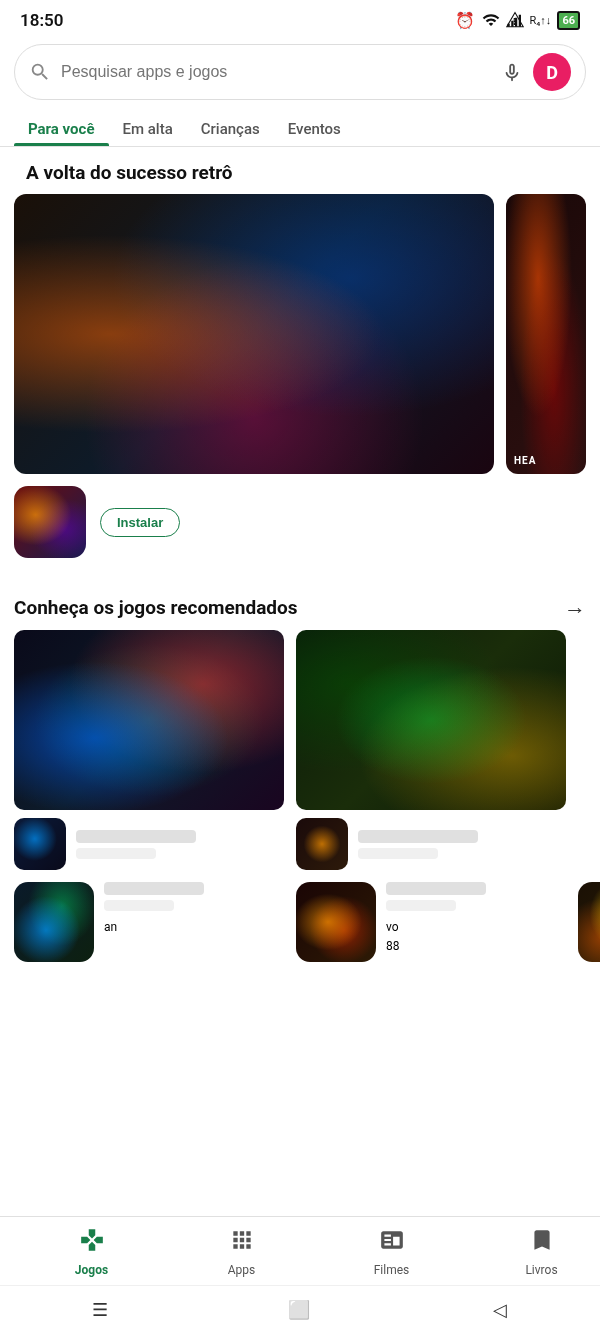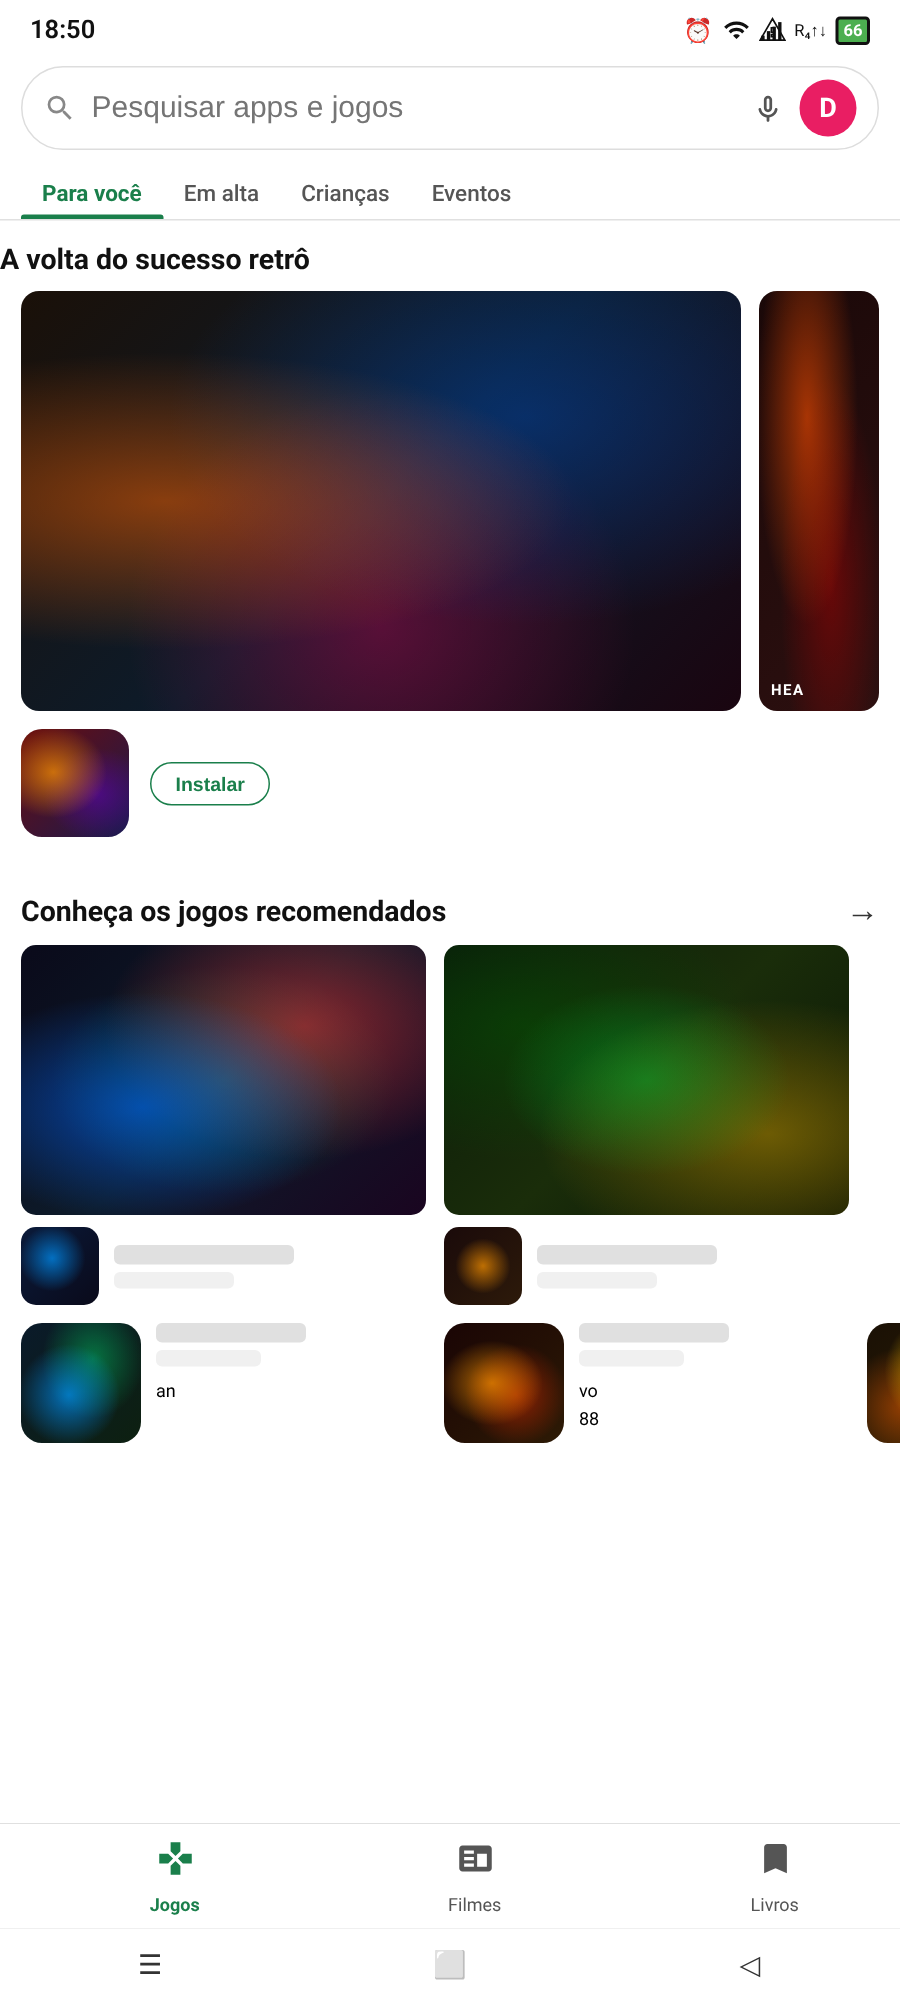--- a/index.html
+++ b/index.html
@@ -64,21 +64,21 @@
     .search-icon-wrap {
       color: #888;
       font-size: 20px;
       display: flex;
       align-items: center;
     }
     .search-input {
       flex: 1;
       border: none;
       outline: none;
-      font-size: 20px;
+      font-size: 16px;
       color: #4c1d95;
       background: transparent;
     }
     .mic-icon {
       color: #555;
       font-size: 20px;
       display: flex;
       align-items: center;
     }
     .avatar {
@@ -128,21 +128,21 @@
     
     .main-content {
       padding: 14px 0;
       overflow: hidden;
     }
 
     .section-title {
       font-size: 19px;
       font-weight: 700;
       color: #111;
-      padding: 0 14px 10px 0;
+      padding: 0 14px 10px 26px;
     }
 
     .section-title-row {
       display: flex;
       align-items: center;
       justify-content: space-between;
       padding: 0 14px 10px 14px;
     }
     .section-title-row .section-title {
       padding: 0;
@@ -612,20 +612,28 @@
     <span style="font-size:26px; color:#1a7f4b;">
       <svg viewBox="0 0 24 24" width="26" height="26" fill="#1a7f4b">
         <path d="M15 7.5V2H9v5.5l3 3 3-3zM7.5 9H2v6h5.5l3-3-3-3zM9 16.5V22h6v-5.5l-3-3-3 3zM16.5 9l-3 3 3 3H22V9h-5.5z"></path>
       </svg>
     </span>
     <span class="nav-label active-label">Jogos</span>
   </div>
   <div class="nav-item">
     <span style="font-size:26px; color:#555;">
       <svg viewBox="0 0 24 24" width="26" height="26" fill="#555">
+        <path d="M4 4h4v4H4V4zm6 0h4v4h-4V4zm6 0h4v4h-4V4zM4 10h4v4H4v-4zm6 0h4v4h-4v-4zm6 0h4v4h-4v-4zM4 16h4v4H4v-4zm6 0h4v4h-4v-4zm6 0h4v4h-4v-4z"></path>
+      </svg>
+    </span>
+    <span class="nav-label">Apps</span>
+  </div>
+  <div class="nav-item">
+    <span style="font-size:26px; color:#555;">
+      <svg viewBox="0 0 24 24" width="26" height="26" fill="#555">
         <path d="M20 4H4c-1.1 0-2 .9-2 2v12c0 1.1.9 2 2 2h16c1.1 0 2-.9 2-2V6c0-1.1-.9-2-2-2zm-9 13H5v-2h6v2zm0-4H5v-2h6v2zm0-4H5V7h6v2zm8 8h-6v-8h6v8z"></path>
       </svg>
     </span>
     <span class="nav-label">Filmes</span>
   </div>
   <div class="nav-item">
     <span style="font-size:26px; color:#555;">
       <svg viewBox="0 0 24 24" width="26" height="26" fill="#555">
         <path d="M17 3H7c-1.1 0-2 .9-2 2v16l7-3 7 3V5c0-1.1-.9-2-2-2z"></path>
       </svg>

